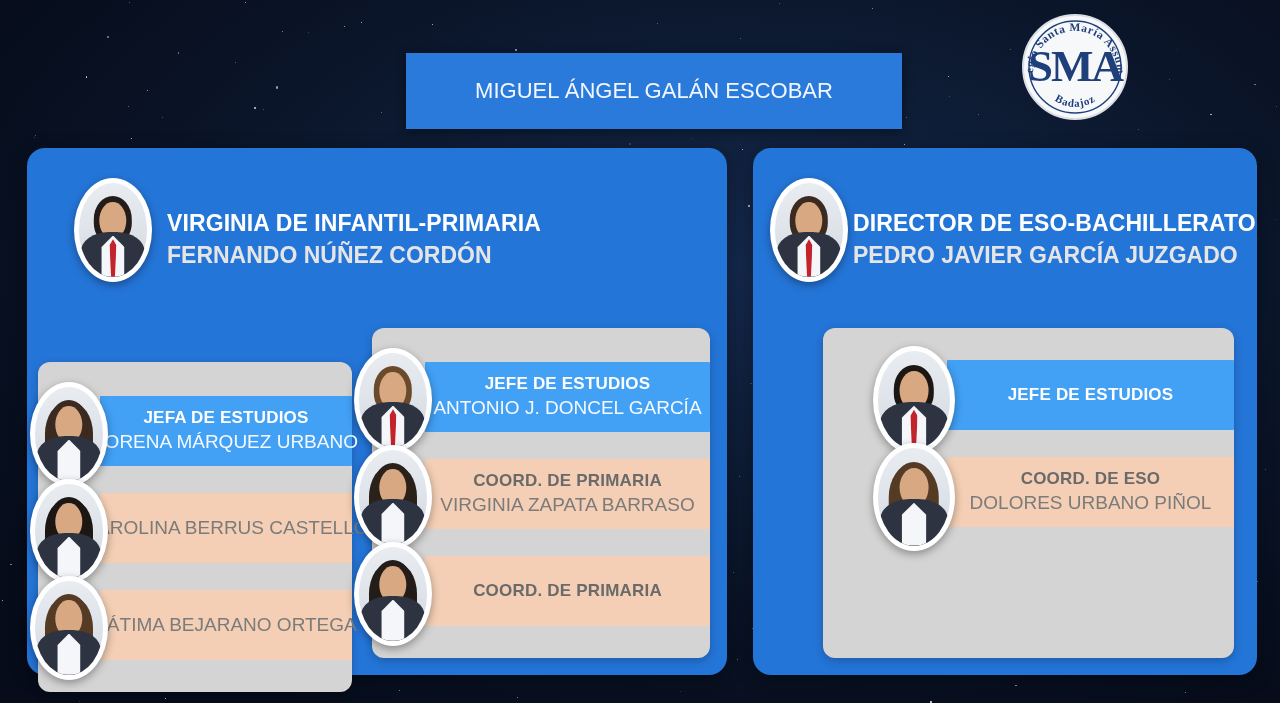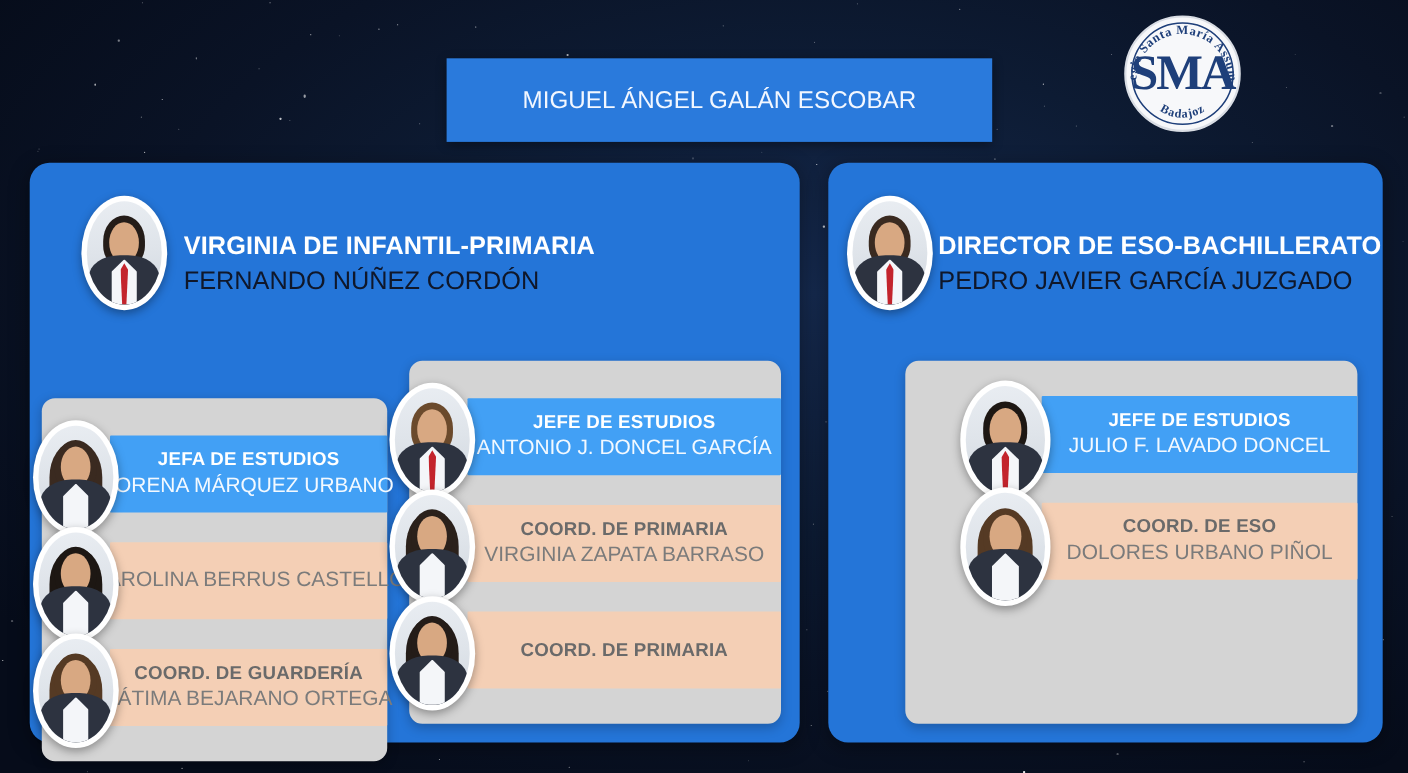--- a/index.html
+++ b/index.html
@@ -121,22 +121,22 @@
 
   .director-text .role {
     font-size: 23px;
     font-weight: bold;
     color: #ffffff;
     line-height: 1.35;
     letter-spacing: .1px;
   }
   .director-text .person {
     font-size: 23px;
-    font-weight: normal;
-    color: #0f172a;
+    font-weight: bold;
+    color: #e5e5e5;
     line-height: 1.4;
   }
 
   
   .gray-card {
     position: absolute;
     background: #d4d4d4;
     border-radius: 12px;
     box-shadow: 0 3px 10px rgba(0,0,0,.22);
   }
@@ -589,21 +589,20 @@
               <div class="inner">
                 <div class="longhair" style="background:#553a24"></div>
                 <div class="hair" style="background:#553a24"></div>
                 <div class="face"></div>
                 <div class="body"></div>
                 <div class="shirt"></div>
               </div>
             </div>
           </div>
           <div class="staff-bar peach" style="left:62px;top:14px;width:252px">
-            <div class="role">COORD. DE  GUARDERÍA</div>
             <div class="person">FÁTIMA BEJARANO ORTEGA</div>
           </div>
         </div>
       </div>
       <div class="gray-card" id="card-primaria" style="left:372px;top:328px;width:338px;height:330px">
         <div class="staff-row" style="top:20px">
           <div style="position:absolute;left:-18px;top:0">
             <div class="avatar" style="width:78px;height:104px">
               <div class="inner">
                 <div class="hair" style="background:#6b4a2c"></div>
@@ -678,21 +677,20 @@
                 <div class="hair" style="background:#1d1713"></div>
                 <div class="face"></div>
                 <div class="body"></div>
                 <div class="shirt"></div>
                 <div class="tie"></div>
               </div>
             </div>
           </div>
           <div class="staff-bar blue" style="left:124px;top:14px;width:287px">
             <div class="role">JEFE DE ESTUDIOS</div>
-            <div class="person">JULIO F. LAVADO DONCEL</div>
           </div>
         </div>
         <div class="staff-row" style="top:115px">
           <div style="position:absolute;left:50px;top:0">
             <div class="avatar" style="width:82px;height:108px">
               <div class="inner">
                 <div class="longhair" style="background:#553a24"></div>
                 <div class="hair" style="background:#553a24"></div>
                 <div class="face"></div>
                 <div class="body"></div>

